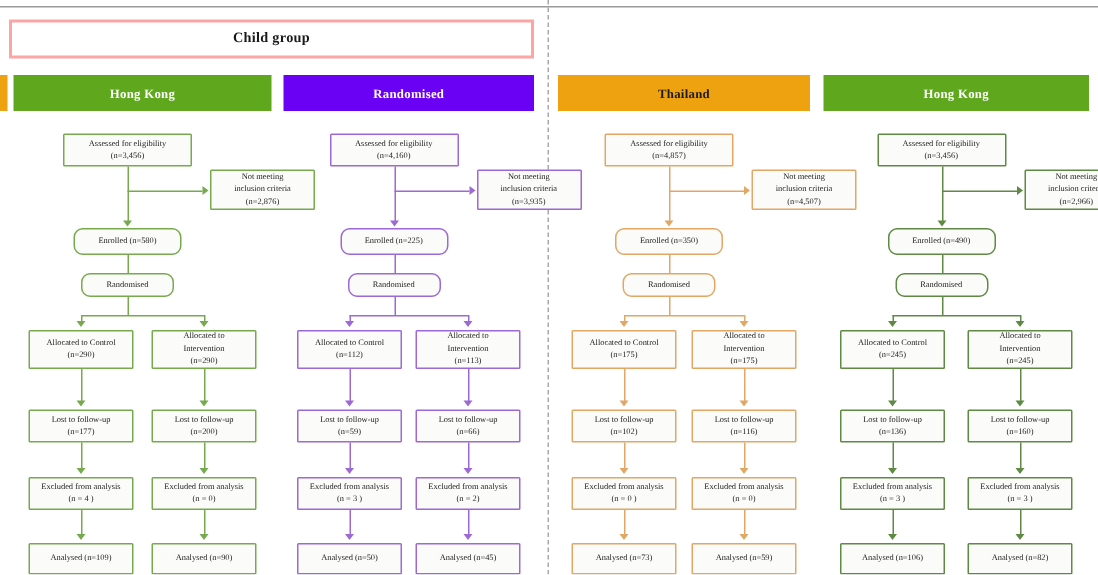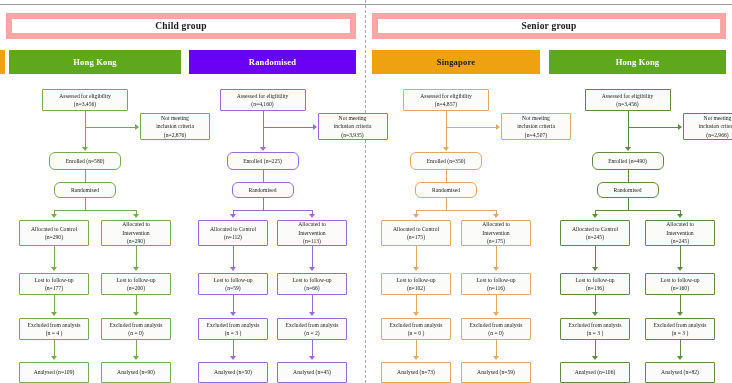--- a/index.html
+++ b/index.html
@@ -39,21 +39,21 @@
     top: 0;
     bottom: 0;
     width: 0;
     border-left: 1px dashed #a8a8a8;
   }
 
   
   .group-header {
     position: absolute;
     box-sizing: border-box;
-    border: 6px solid #fca5a5;
+    border: 2px solid #fca5a5;
     background: #ffffff;
     color: #1a1a1a;
     font-weight: bold;
     font-size: 9.5px;
     display: flex;
     align-items: center;
     justify-content: center;
     letter-spacing: .2px;
   }
 
@@ -122,21 +122,20 @@
 
 <div id="root">
 
   <div class="top-rule"></div>
 
   <div class="site-bar" id="cut-off-bar" style="left: 0px; top: 50px; width: 5px; height: 24px; background: rgb(239, 162, 15);"></div>
 
   <div class="group-divider" id="divider" style="left: 365px; border-color: rgb(168, 168, 168);"></div>
 
   <div class="group-header" id="group-header-child" style="left: 6px; top: 13px; width: 350px; height: 26px;">Child group</div>
-  <div class="group-header" id="group-header-senior" style="left: 372px; top: 13px; width: 354px; height: 26px;">Senior group</div>
 
   <div id="columns-layer">
       <div class="site-bar light-text" style="left: 9px; top: 50px; width: 172px; height: 24px; background: rgb(95, 168, 30);">Hong Kong</div>
       <div class="fbox" style="left: 42px; top: 89px; width: 86px; height: 22px; border-color: rgb(119, 169, 79);">
         <span class="ln">Assessed for eligibility</span>
         <span class="ln">(n=3,456)</span>
       </div>
       <div class="fbox" style="left: 140px; top: 113px; width: 70px; height: 27px; border-color: rgb(119, 169, 79);">
         <span class="ln">Not meeting</span>
         <span class="ln">inclusion criteria</span>
@@ -265,21 +264,21 @@
       <div class="arrow-down" style="left: 309px; top: 312px; border-top-color: rgb(157, 105, 212);"></div>
       <div class="fbox" style="left: 277px; top: 318px; width: 70px; height: 22px; border-color: rgb(157, 105, 212);">
         <span class="ln">Excluded from analysis</span>
         <span class="ln">(n = 2)</span>
       </div>
       <div class="vline" style="left: 312px; top: 340px; height: 17px; border-left-color: rgb(157, 105, 212);"></div>
       <div class="arrow-down" style="left: 309px; top: 356px; border-top-color: rgb(157, 105, 212);"></div>
       <div class="fbox" style="left: 277px; top: 362px; width: 70px; height: 21px; border-color: rgb(157, 105, 212);">
         <span class="ln">Analysed (n=45)</span>
       </div>
-      <div class="site-bar dark-text" style="left: 372px; top: 50px; width: 168px; height: 24px; background: rgb(239, 162, 15);">Singapore</div>
+      <div class="site-bar dark-text" style="left: 372px; top: 50px; width: 168px; height: 24px; background: rgb(239, 162, 15);">Thailand</div>
       <div class="fbox" style="left: 403px; top: 89px; width: 86px; height: 22px; border-color: rgb(224, 168, 100);">
         <span class="ln">Assessed for eligibility</span>
         <span class="ln">(n=4,857)</span>
       </div>
       <div class="fbox" style="left: 501px; top: 113px; width: 70px; height: 27px; border-color: rgb(224, 168, 100);">
         <span class="ln">Not meeting</span>
         <span class="ln">inclusion criteria</span>
         <span class="ln">(n=4,507)</span>
       </div>
       <div class="vline" style="left: 446px; top: 111px; height: 37px; border-left-color: rgb(224, 168, 100);"></div>

